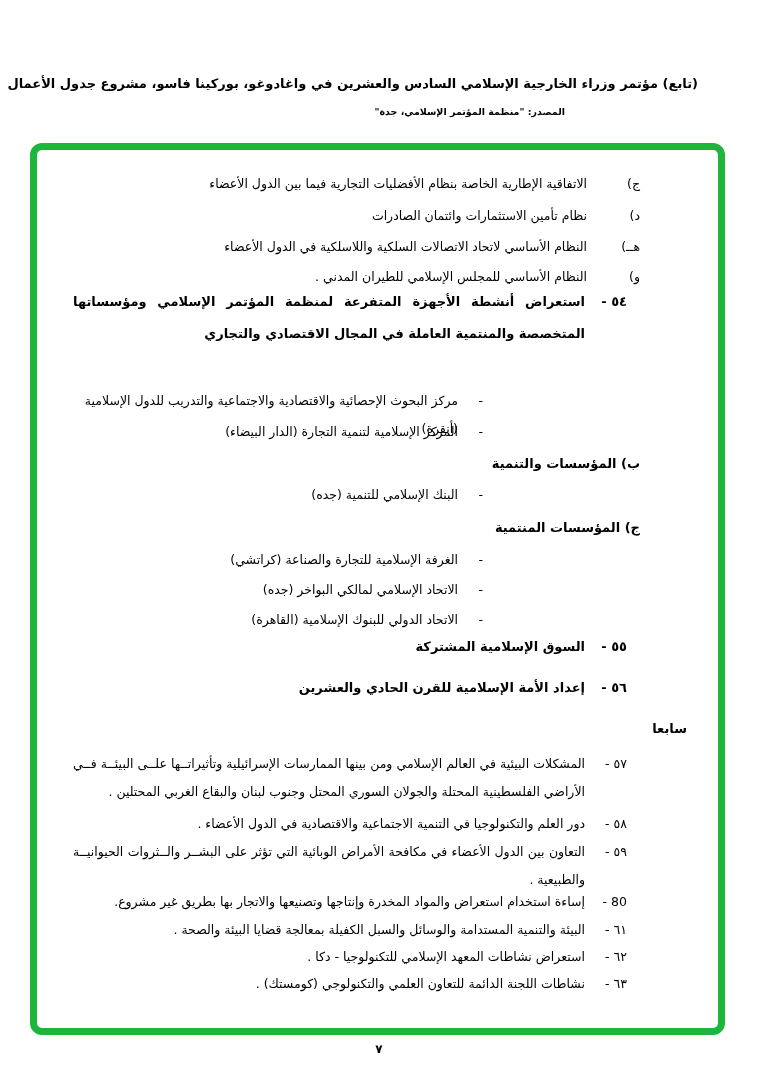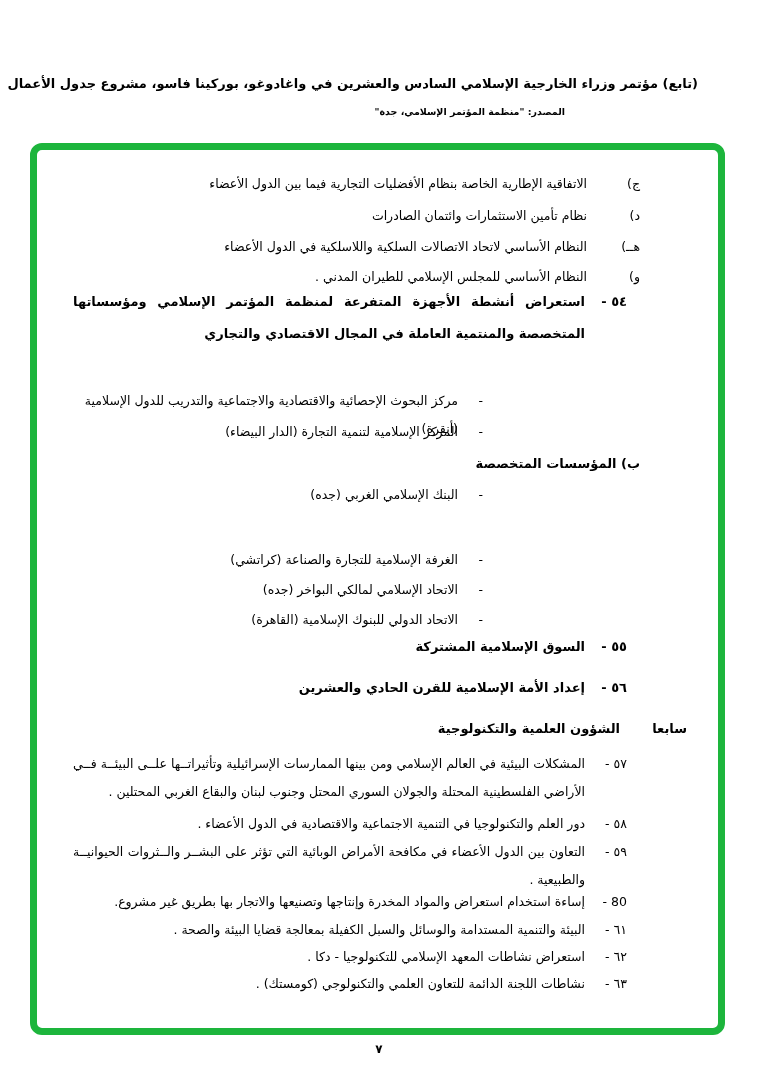--- a/index.html
+++ b/index.html
@@ -65,27 +65,30 @@
     <div class="row bul-row" style="top:237px">
       <div class="dash">-</div>
       <div class="txt">مركز البحوث الإحصائية والاقتصادية والاجتماعية والتدريب للدول الإسلامية   (أنقرة)</div>
     </div>
     <div class="row bul-row" style="top:268px">
       <div class="dash">-</div>
       <div class="txt">المركز الإسلامية لتنمية التجارة (الدار البيضاء)</div>
     </div>
 
     <div class="row let-row heading" style="top:300px">
-      <div class="txt">ب) المؤسسات المتخصصة</div>
+      <div class="txt">ب) المؤسسات والتنمية</div>
     </div>
     <div class="row bul-row" style="top:331px">
       <div class="dash">-</div>
-      <div class="txt">البنك الإسلامي الغربي (جده)</div>
+      <div class="txt">البنك الإسلامي للتنمية (جده)</div>
     </div>
 
+    <div class="row let-row heading" style="top:364px">
+      <div class="txt">ج) المؤسسات المنتمية</div>
+    </div>
     <div class="row bul-row" style="top:396px">
       <div class="dash">-</div>
       <div class="txt">الغرفة الإسلامية للتجارة والصناعة (كراتشي)</div>
     </div>
     <div class="row bul-row" style="top:426px">
       <div class="dash">-</div>
       <div class="txt">الاتحاد الإسلامي لمالكي البواخر (جده)</div>
     </div>
     <div class="row bul-row" style="top:456px">
       <div class="dash">-</div>
@@ -96,21 +99,20 @@
       <div class="num">٥٥ -</div>
       <div class="txt">السوق الإسلامية المشتركة</div>
     </div>
     <div class="row num-row heading" style="top:524px">
       <div class="num">٥٦ -</div>
       <div class="txt">إعداد الأمة الإسلامية للقرن الحادي والعشرين</div>
     </div>
 
     <div class="row sec-row heading" style="top:565px">
       <div class="sec-marker">سابعا</div>
-      <div class="txt">الشؤون العلمية والتكنولوجية</div>
     </div>
 
     <div class="row num-row justify" style="top:600px">
       <div class="num">٥٧ -</div>
       <div class="txt">المشكلات البيئية في العالم الإسلامي ومن بينها الممارسات الإسرائيلية وتأثيراتــها علــى البيئــة فــي الأراضي الفلسطينية المحتلة والجولان السوري المحتل وجنوب لبنان والبقاع الغربي المحتلين .</div>
     </div>
     <div class="row num-row" style="top:660px">
       <div class="num">٥٨ -</div>
       <div class="txt">دور العلم والتكنولوجيا في التنمية الاجتماعية والاقتصادية في الدول الأعضاء .</div>
     </div>

